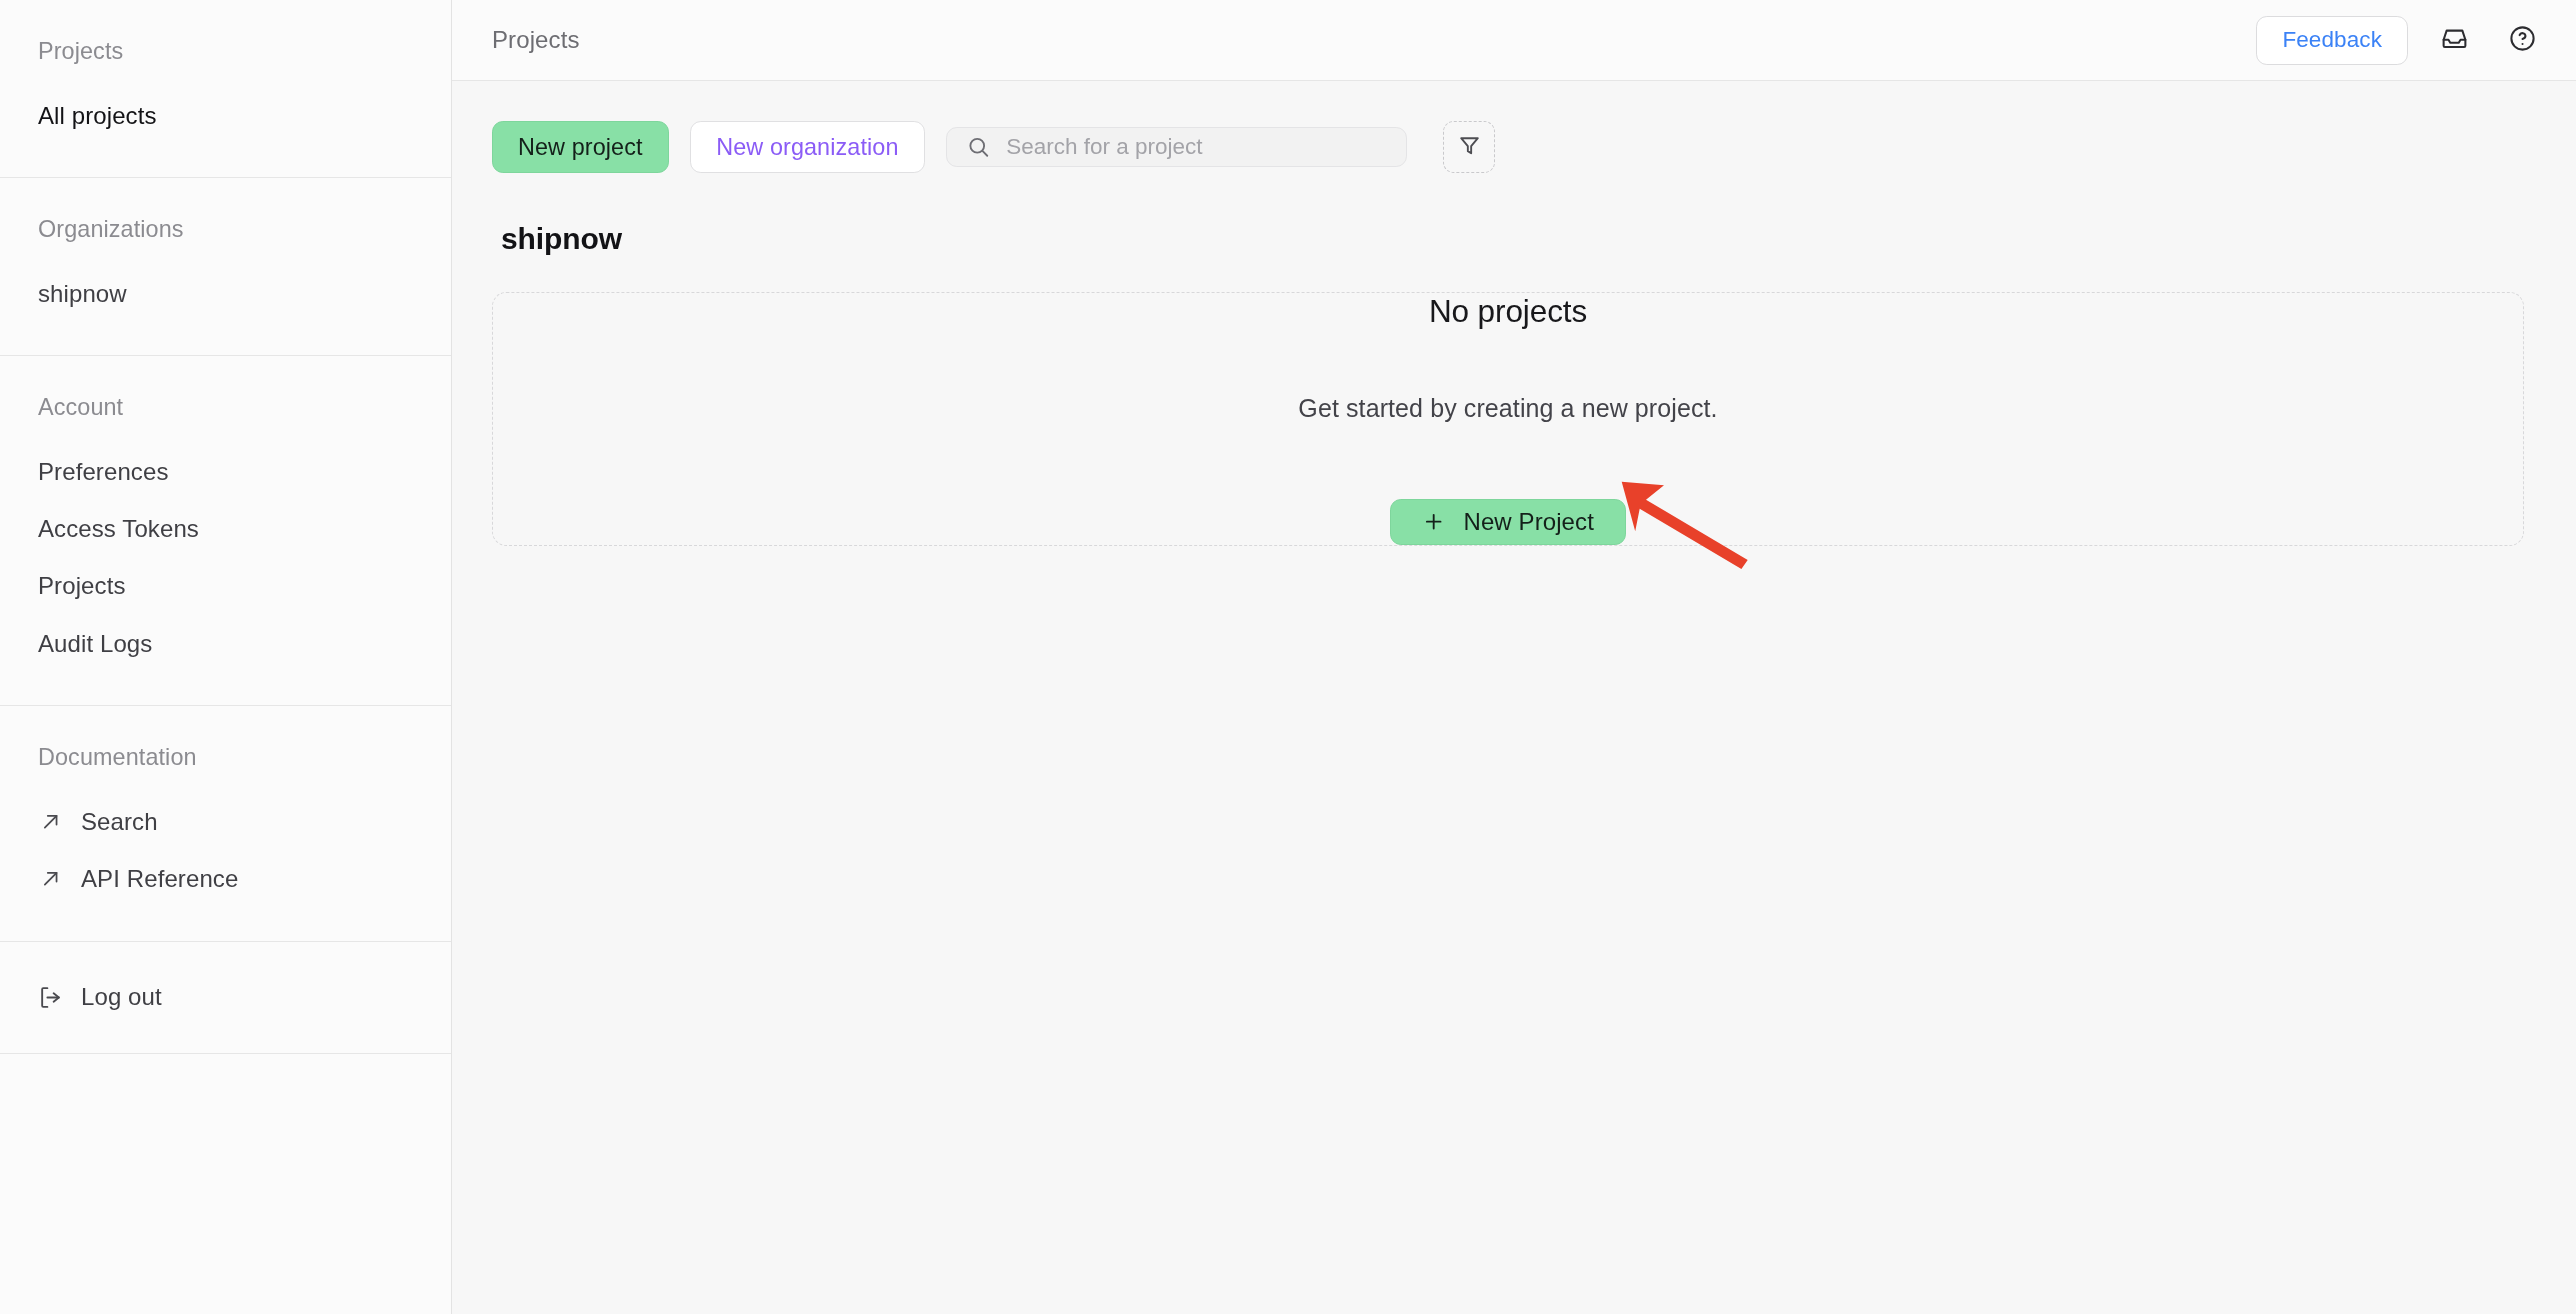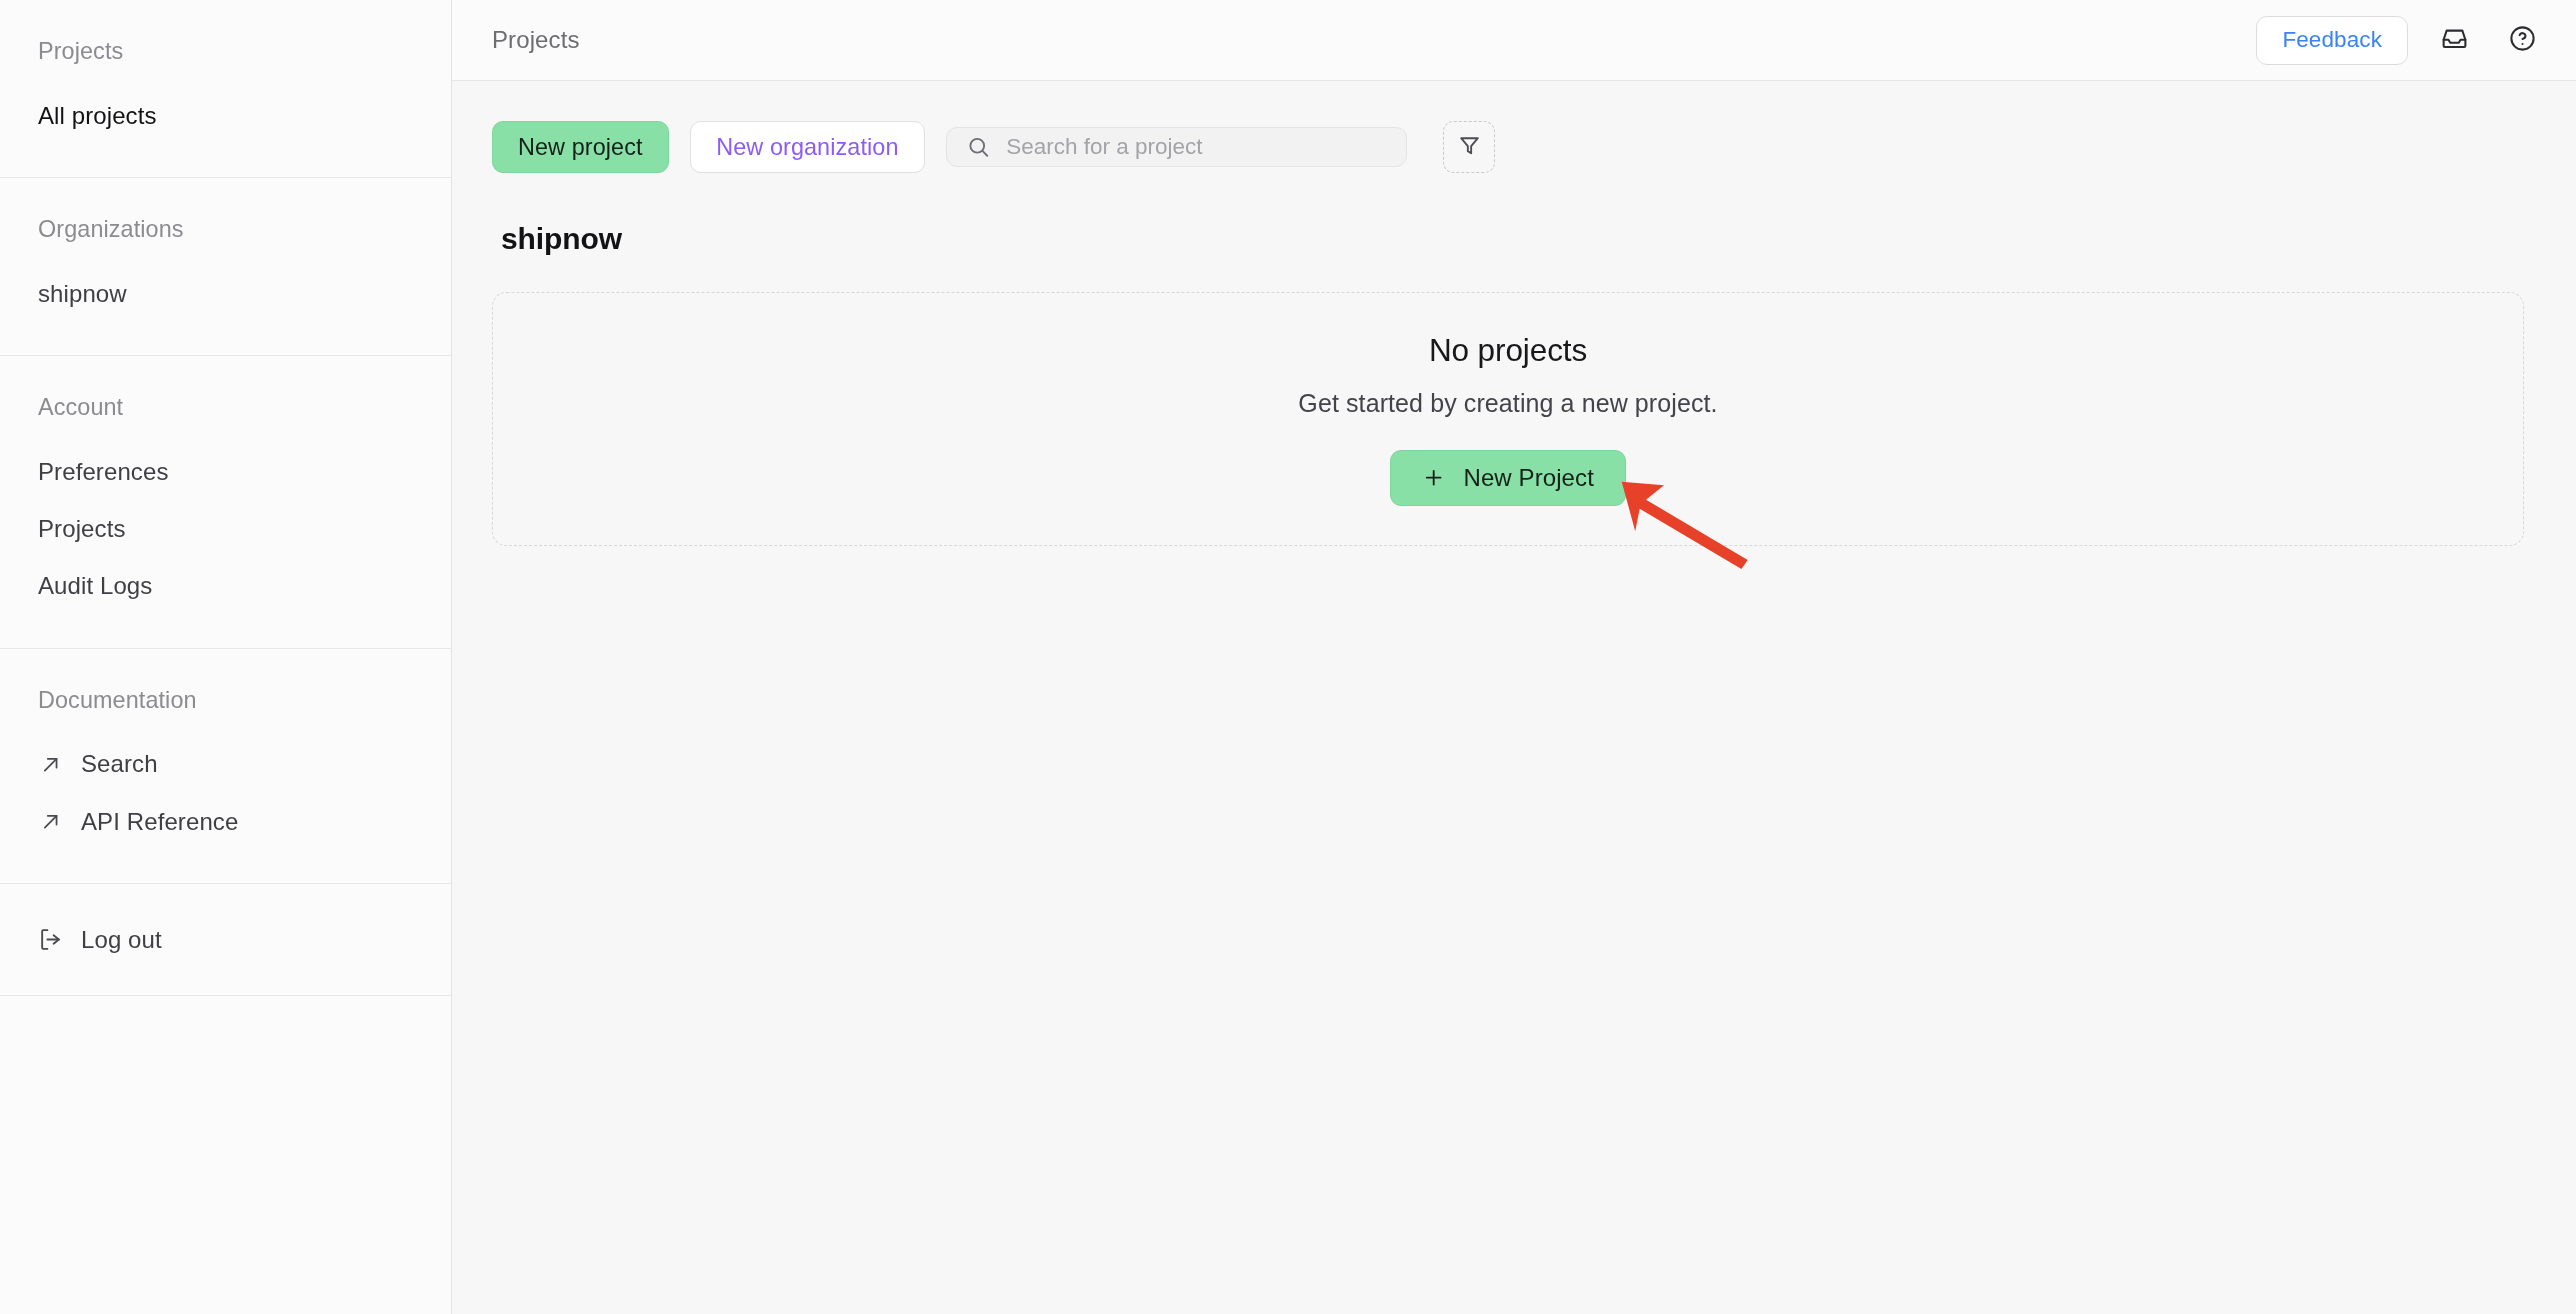--- a/index.html
+++ b/index.html
@@ -258,20 +258,21 @@
 
   .empty-card {
     margin-left: 0;
     height: 254px;
     border: 1.8px dashed #d8d8da;
     border-radius: 14.4px;
     display: flex;
     flex-direction: column;
     align-items: center;
     justify-content: center;
+    gap: 44px;
   }
 
   .empty-title {
     font-size: 31.5px;
     color: #18181b;
     letter-spacing: -0.1px;
     margin-bottom: 20px;
     font-weight: 400;
   }
 
@@ -336,20 +337,23 @@
       <div class="nav-heading">Organizations</div>
       <div class="nav-item">
         <span>shipnow</span>
       </div>
     </div>
 
     <div class="nav-section">
       <div class="nav-heading">Account</div>
       <div class="nav-item">
         <span>Preferences</span>
+      </div>
+      <div class="nav-item">
+        <span>Access Tokens</span>
       </div>
       <div class="nav-item">
         <span>Projects</span>
       </div>
       <div class="nav-item">
         <span>Audit Logs</span>
       </div>
     </div>
 
     <div class="nav-section">

